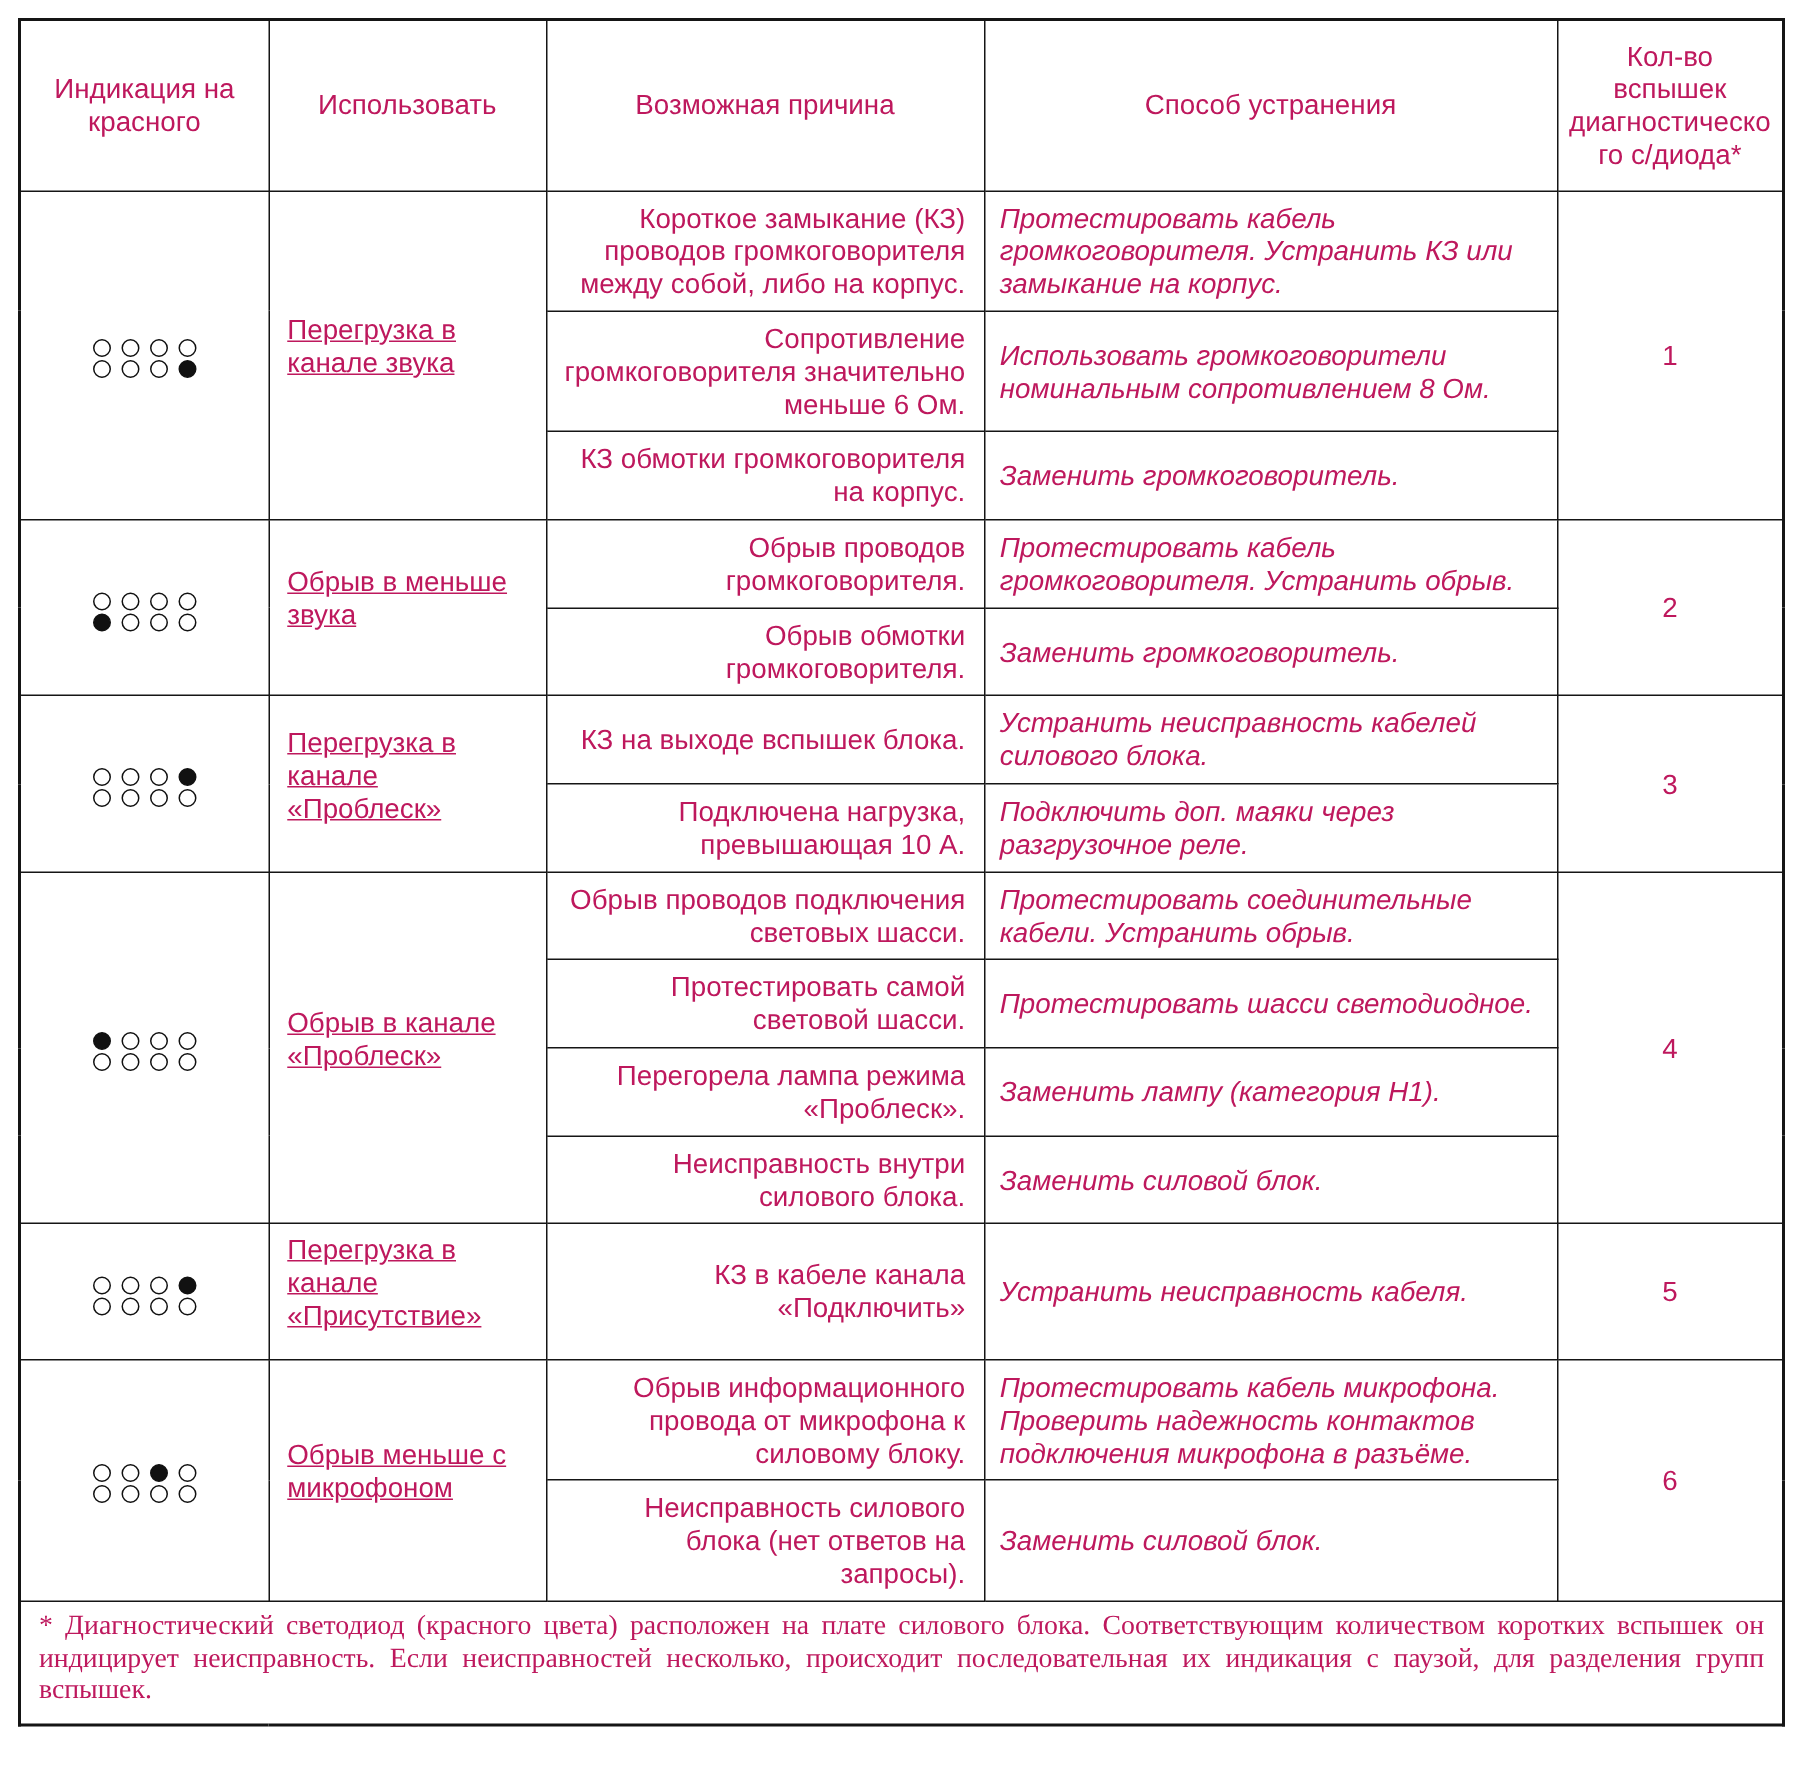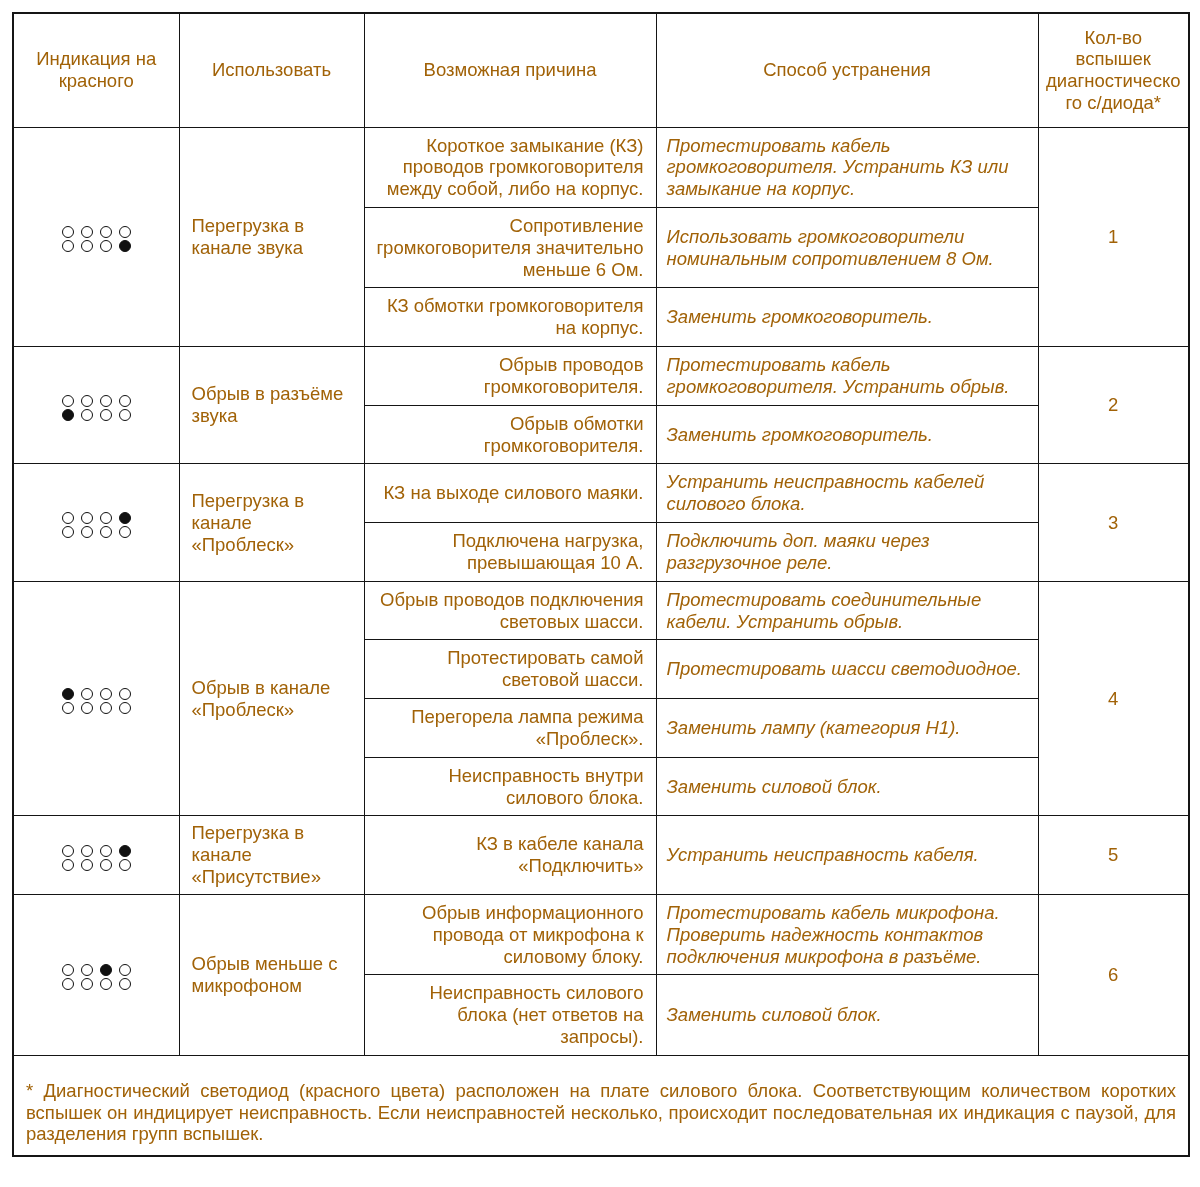--- a/index.html
+++ b/index.html
@@ -21,59 +21,61 @@
     table-layout: fixed;
     border-collapse: collapse;
     border: 2px solid #151515;
     font-size: 18.5px;
     line-height: 1.18;
   }
   table.fault-table th,
   table.fault-table td {
     border: 1.5px solid #151515;
     vertical-align: middle;
-    color: #a16207;
+    color: #be185d;
     overflow-wrap: break-word;
   }
   thead th {
     font-weight: normal;
     text-align: center;
     padding: 6px 6px;
     height: 114px;
     box-sizing: border-box;
   }
   td.led-cell {
     text-align: center;
     vertical-align: middle;
   }
   td.fault-cell {
-    padding: 6px 8px 6px 12px;
+    padding: 6px 8px 18px 12px;
     text-align: left;
     vertical-align: middle;
+    text-decoration: underline;
   }
   td.cause-cell {
     padding: 7px 12px 7px 10px;
     text-align: right;
     vertical-align: middle;
   }
   td.remedy-cell {
     padding: 7px 12px 7px 10px;
     text-align: left;
     vertical-align: middle;
     font-style: italic;
   }
   td.flash-cell {
     text-align: center;
     vertical-align: middle;
   }
   td.footnote-cell {
-    padding: 24px 12px 10px 12px;
+    padding: 6px 12px 10px 12px;
     text-align: justify;
     text-align-last: left;
     vertical-align: top;
+    font-family: Liberation Serif, serif;
   }
   .led-grid {
     display: inline-flex;
     flex-direction: column;
     row-gap: 2px;
   }
   .led-line {
     display: flex;
     column-gap: 7px;
   }
@@ -148,21 +150,21 @@
                 <span class="led"></span>
                 <span class="led"></span>
               </div>
               <div class="led-line">
                 <span class="led on"></span>
                 <span class="led"></span>
                 <span class="led"></span>
                 <span class="led"></span>
               </div>
             </div></td>
-          <td class="fault-cell" rowspan="2">Обрыв в разъёме звука</td>
+          <td class="fault-cell" rowspan="2">Обрыв в меньше звука</td>
           <td class="cause-cell">Обрыв проводов громкоговорителя.</td>
           <td class="remedy-cell">Протестировать кабель громкоговорителя. Устранить обрыв.</td>
           <td class="flash-cell" rowspan="2">2</td>
         </tr>
         <tr>
           <td class="cause-cell">Обрыв обмотки громкоговорителя.</td>
           <td class="remedy-cell">Заменить громкоговоритель.</td>
         </tr>
         <tr>
           <td class="led-cell" rowspan="2"><div class="led-grid">
@@ -173,21 +175,21 @@
                 <span class="led on"></span>
               </div>
               <div class="led-line">
                 <span class="led"></span>
                 <span class="led"></span>
                 <span class="led"></span>
                 <span class="led"></span>
               </div>
             </div></td>
           <td class="fault-cell" rowspan="2">Перегрузка в канале «Проблеск»</td>
-          <td class="cause-cell">КЗ на выходе силового маяки.</td>
+          <td class="cause-cell">КЗ на выходе вспышек блока.</td>
           <td class="remedy-cell">Устранить неисправность кабелей силового блока.</td>
           <td class="flash-cell" rowspan="2">3</td>
         </tr>
         <tr>
           <td class="cause-cell">Подключена нагрузка, превышающая 10 А.</td>
           <td class="remedy-cell">Подключить доп. маяки через разгрузочное реле.</td>
         </tr>
         <tr>
           <td class="led-cell" rowspan="4"><div class="led-grid">
               <div class="led-line">

